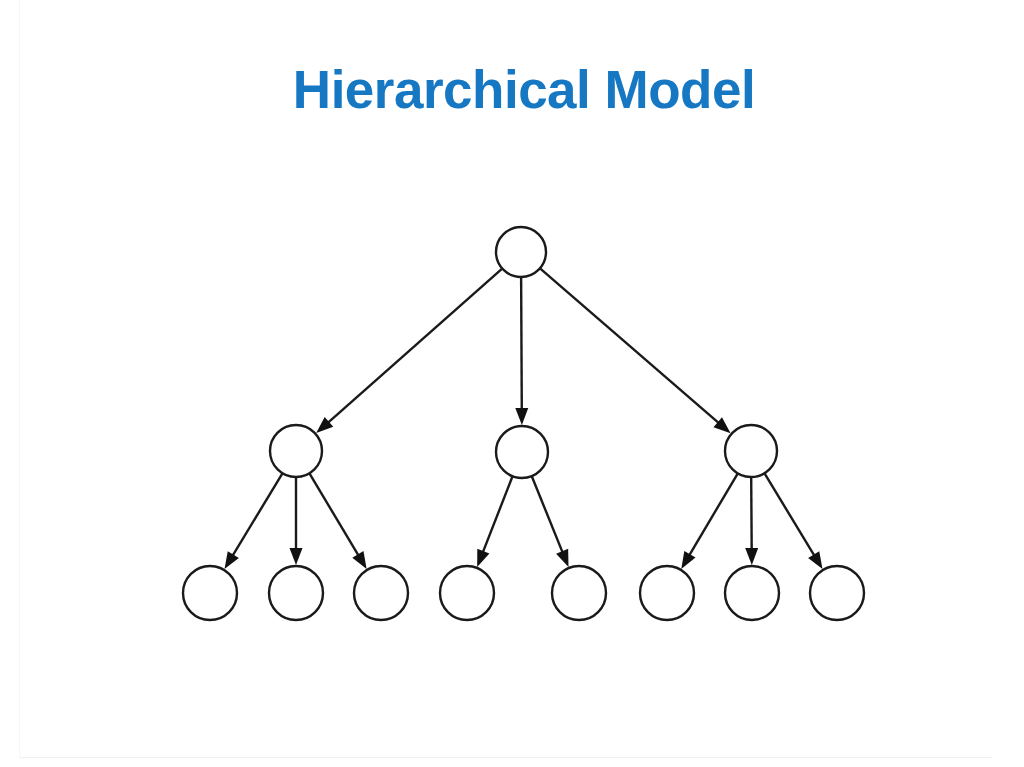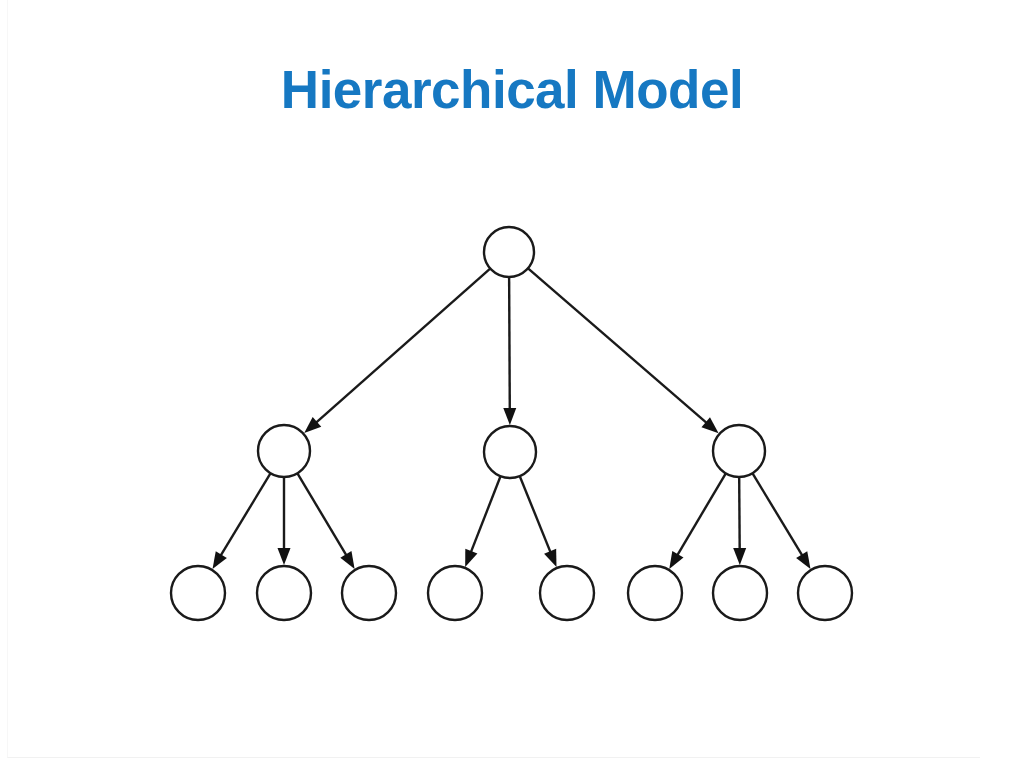--- a/index.html
+++ b/index.html
@@ -7,20 +7,21 @@
     padding: 0;
     background: #ffffff;
   }
   #slide {
     position: relative;
     width: 980px;
     height: 767px;
     background: #ffffff;
     overflow: hidden;
     font-family: "Liberation Sans", sans-serif;
+    margin-left: 12px;
   }
   
   #slide-frame {
     position: absolute;
     left: 7px;
     top: 0px;
     width: 1009px;
     height: 758px;
     border-left: 1px solid #f7f7f7;
     border-right: 1px solid #f3f3f3;

